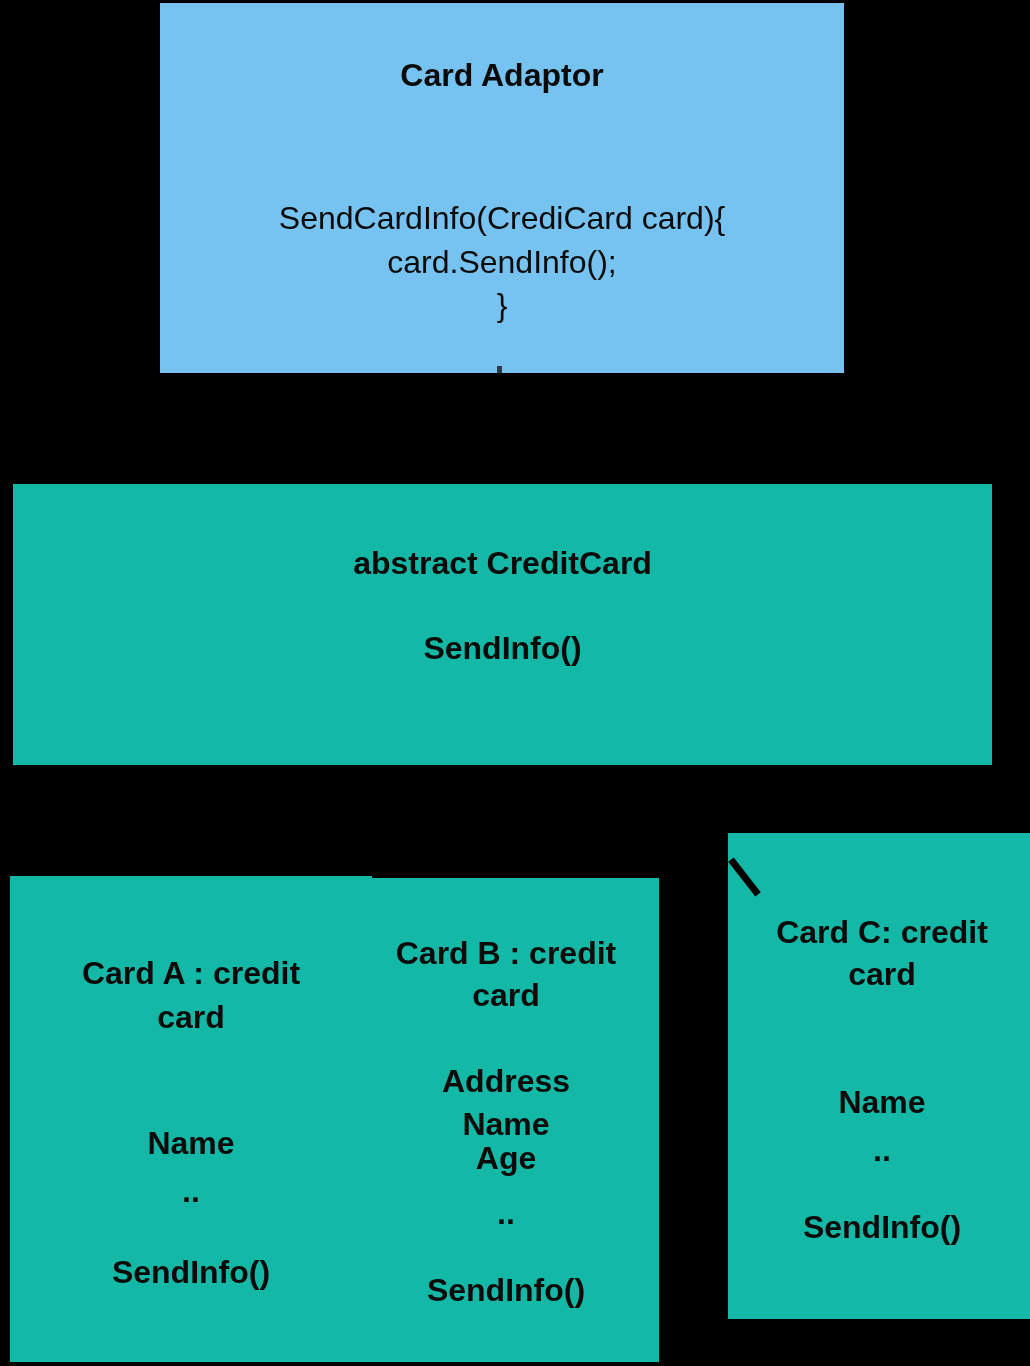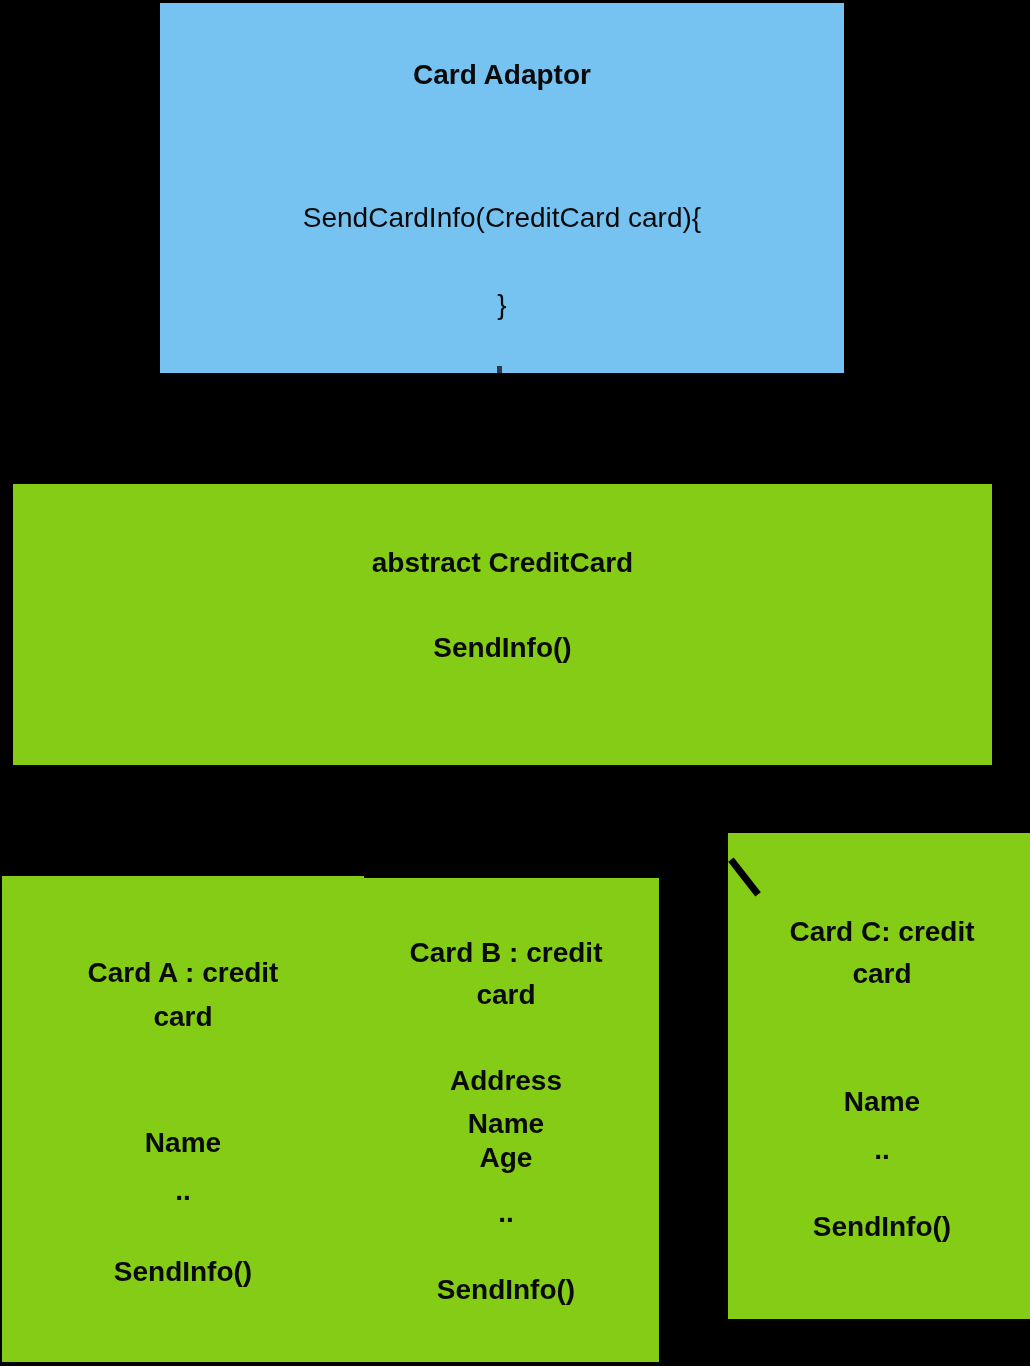--- a/index.html
+++ b/index.html
@@ -16,39 +16,39 @@
     width: 1030px;
     height: 1366px;
     background: #000000;
     color: #0a0a0a;
   }
   .box {
     position: absolute;
     box-sizing: border-box;
   }
   .adapter-fill { background: #76c2f0; }
-  .card-fill   { background: #84cc16; }
+  .card-fill   { background: #14b8a6; }
 
   .ln {
     position: absolute;
     left: 0;
     width: 100%;
     height: 44px;
     line-height: 44px;
     text-align: center;
-    font-size: 28px;
+    font-size: 32px;
     white-space: nowrap;
     color: #0a0a0a;
   }
   .b { font-weight: 700; }
 
   
   .adapter-box  { left: 160px; top: 3px;   width: 684px; height: 370px; }
   .abstract-box { left: 13px;  top: 484px; width: 979px; height: 281px; }
-  .card-a-box   { left: 2px;   top: 876px; width: 362px; height: 486px; }
+  .card-a-box   { left: 10px;   top: 876px; width: 362px; height: 486px; }
   .card-b-box   { left: 353px; top: 878px; width: 306px; height: 484px; }
   .card-c-box   { left: 728px; top: 833px; width: 308px; height: 486px; }
 
   
   .arrow-tick {
     position: absolute;
     left: 337px;
     bottom: 0;
     width: 5px;
     height: 7px;
@@ -64,21 +64,22 @@
     transform: rotate(-38deg);
   }
 </style>
 </head>
 <body>
 
 <div class="stage">
 
   <div class="box adapter-fill adapter-box">
     <div class="ln b" style="top:50px">Card Adaptor</div>
-    <div class="ln" style="top:193px">SendCardInfo(CreditCard card){</div>
+    <div class="ln" style="top:193px">SendCardInfo(CrediCard card){</div>
+    <div class="ln" style="top:237px">card.SendInfo();</div>
     <div class="ln" style="top:280px">}</div>
     <div class="arrow-tick"></div>
   </div>
 
   <div class="box card-fill abstract-box">
     <div class="ln b" style="top:57px">abstract CreditCard</div>
     <div class="ln b" style="top:142px">SendInfo()</div>
   </div>
 
   <div class="box card-fill card-a-box">

